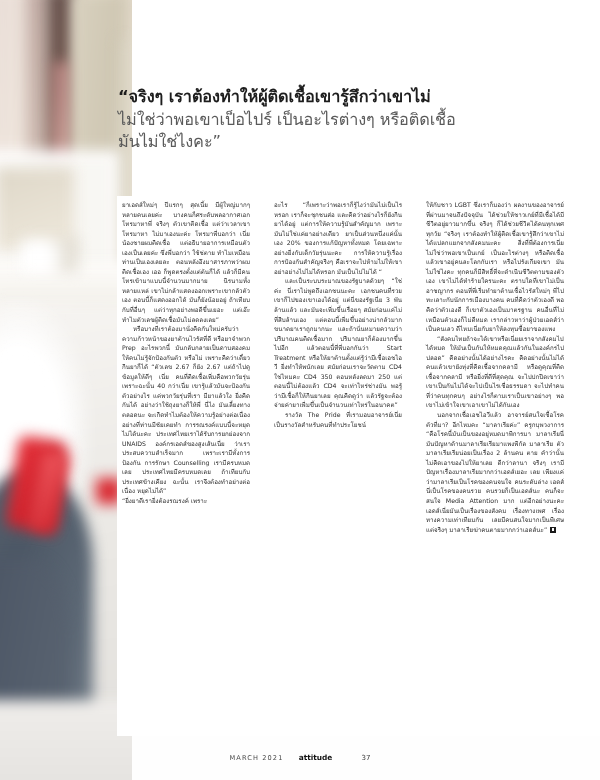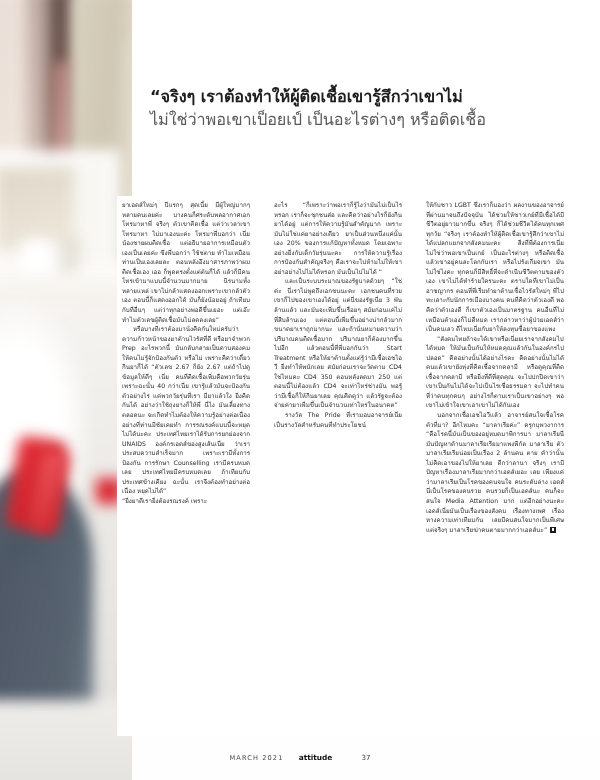--- a/index.html
+++ b/index.html
@@ -67,21 +67,21 @@
   
   .panel{position:absolute;left:117px;top:196px;width:483px;height:540px;background:#ffffff;}
   .panel-top{position:absolute;left:132px;top:0;width:468px;height:196px;background:#ffffff;}
 
   
   .pullquote{
     position:absolute;left:118px;top:86px;width:296px;
     font-size:16.3px;line-height:22.6px;color:#3a3a3a;
     letter-spacing:-.1px;
   }
-  .pullquote .l{display:block;white-space:nowrap;margin-left:32px;}
+  .pullquote .l{display:block;white-space:nowrap;}
   .pullquote .bold{font-weight:bold;color:#1d1d1d;}
   .pullquote .light{color:#5a5a5a;}
 
   
   .cols{position:absolute;left:122px;top:200px;width:472px;height:520px;}
   .col{position:absolute;top:0;width:128px;
     font-size:6.2px;line-height:9.55px;color:#2b2b2b;text-align:justify;}
   .col.c1{left:0;}
   .col.c2{left:152px;}
   .col.c3{left:304px;width:138px;}
@@ -126,21 +126,22 @@
     <div class="layer ph-red2"></div>
     <div class="layer ph-floor"></div>
     <div class="layer ph-redsq"></div>
   </div>
 
   <div class="panel-top"></div>
   <div class="panel"></div>
 
   <div class="pullquote">
     <span class="l bold">“จริงๆ เราต้องทำให้ผู้ติดเชื้อเขารู้สึกว่าเขาไม่</span>
-    <span class="l light">ไม่ใช่ว่าพอเขาเป็อยเป์ เป็นอะไรต่างๆ หรือติดเชื้อ</span>
+    <span class="l light">ไม่ใช่ว่าพอเขาเป็อไปร์ เป็นอะไรต่างๆ หรือติดเชื้อ</span>
+    <span class="l light">มันไม่ใช่ไงคะ”</span>
   </div>
 
   <div class="cols">
 
     <div class="col c1">
       <p class="noind">ยาเอดส์ใหม่ๆ ปีแรกๆ สุดเนี้ย มีผู้ใหญ่มากๆ หลายคนเลยค่ะ บางคนก็ศระดับพลอากาศเอก โทรมาหาพี่ จริงๆ ตัวเขาติดเชื้อ แต่ว่าเวลาเขาโทรมาหา ไม่มาเองนะค่ะ โทรมาพี่บอกว่า เนี่ยน้องชายผมติดเชื้อ แต่อธิบายอาการเหมือนตัวเองเป็นเลยค่ะ ซึ่งพี่บอกว่า ใช้ช่ตาย ทำไมเหมือนท่านเป็นเองเลยละ ตอนหลังอึงมาสารภาพว่าผมติดเชื้อเอง เออ ก็พูดตรงตั้งแต่ต้นก็ได้ แล้วก็มีคนโทรเข้ามาแบบนี้จำนวนมากมาย นิรนามทั้งหลายแหล่ เขาไม่กล้าแสดงออกเพราะเขากลัวตัวเอง ตอนนี้ก็แสดงออกได้ มันก็ยังน้อยอยู่ ถ้าเทียบกับที่อื่นๆ แต่ว่าทุกอย่างพอดีขึ้นเยอะ แต่เอ๊ะ ทำไมตัวเลขผู้ติดเชื้อมันไม่ลดลงเลย”</p>
       <p>หรือบางทีเราต้องมานั่งคิดกันใหม่ครับว่า ความก้าวหน้าของยาต้านไวรัสที่ดี หรือยาจำพวก Prep อะไรพวกนี้ มันกลับกลายเป็นดาบสองคมให้คนไม่รู้จักป้องกันตัว หรือไม่ เพราะคิดว่าเดี๋ยวกินยาก็ได้ “ตัวเลข 2.67 ก็ยัง 2.67 แต่ถ้าไปดูข้อมูลให้ดีๆ เนี่ย คนที่ติดเชื้อเพิ่มคือพวกวัยรุ่น เพราะฉะนั้น 40 กว่าเนี่ย เขารู้แล้วมันจะป้องกันตัวอย่างไร แค่พวกวัยรุ่นที่เรา มียาแล้วใง ยิ่งคิดกันได้ อย่างว่าใช้ถุงยางก็ให้พี่ นี่ไง มันเลี้ยงทางตลอดนะ จะเกิดทำไมต้องให้ความรู้อย่างต่อเนื่อง อย่างที่ท่านมีชัยเคยทำ การรณรงค์แบบนี้จะหยุดไม่ได้นะคะ ประเทศไทยเราได้รับการยกย่องจาก UNAIDS องค์กรเอดส์ของสูงเส้นเนี่ย ว่าเราประสบความสำเร็จมาก เพราะเรามีทั้งการป้องกัน การรักษา Counselling เรามีครบหมดเลย ประเทศไทยมีครบหมดเลย ถ้าเทียบกับประเทศข้างเคียง ฉะนั้น เราจึงต้องทำอย่างต่อเนื่อง หยุดไม่ได้”</p>
       <p class="quoteline">“ยิ่งยาดีเรายิ่งต้องรณรงค์ เพราะ</p>
     </div>
 

